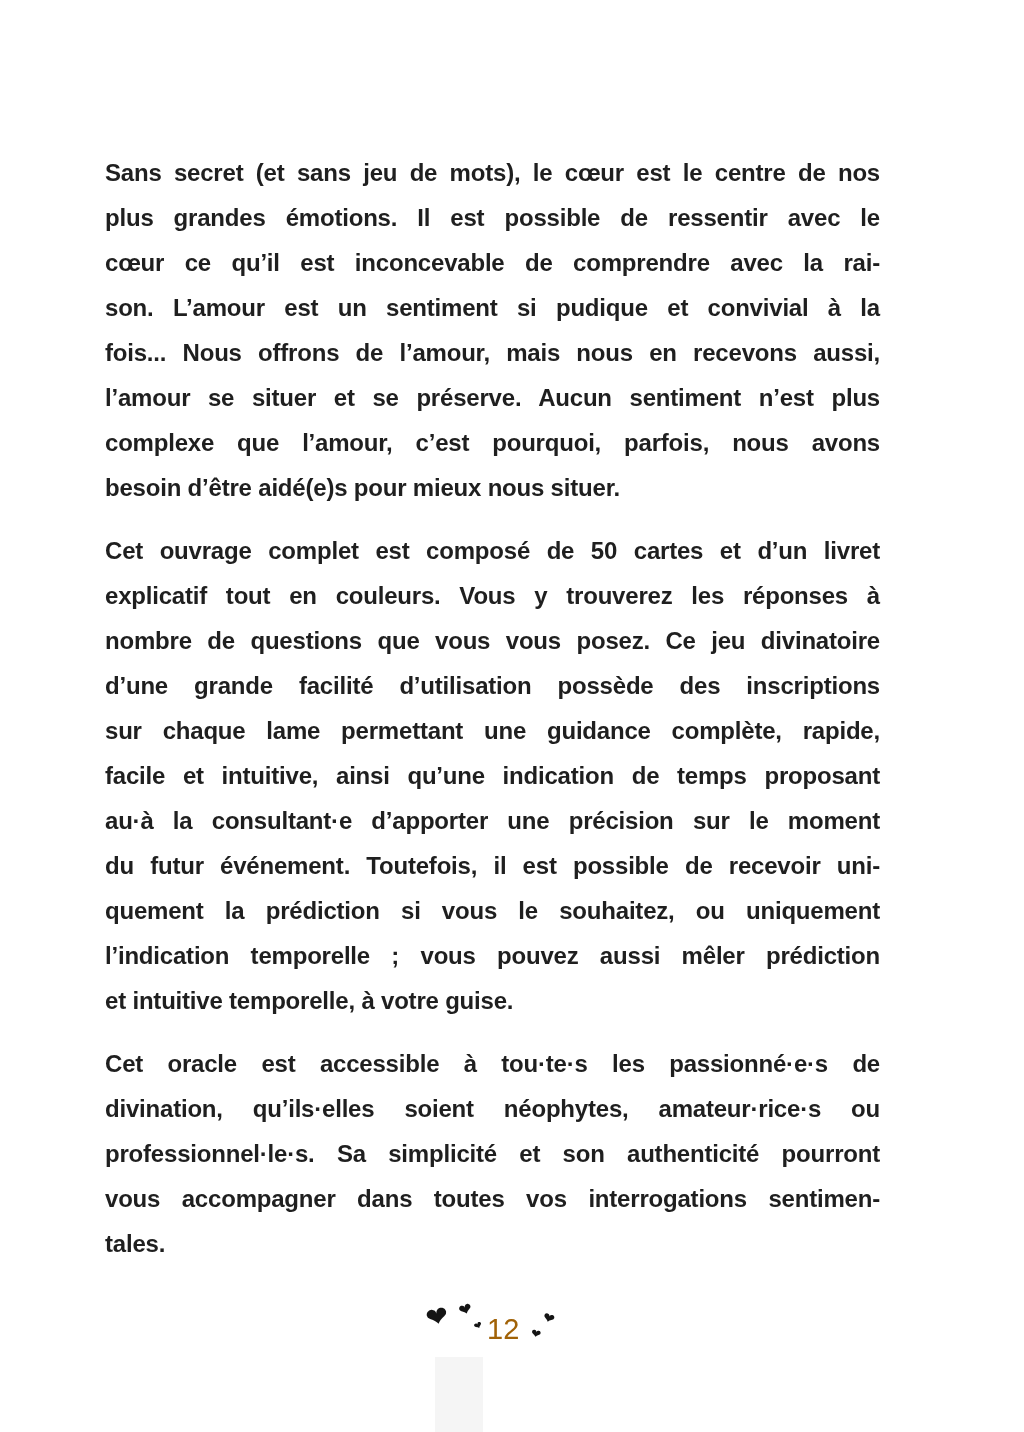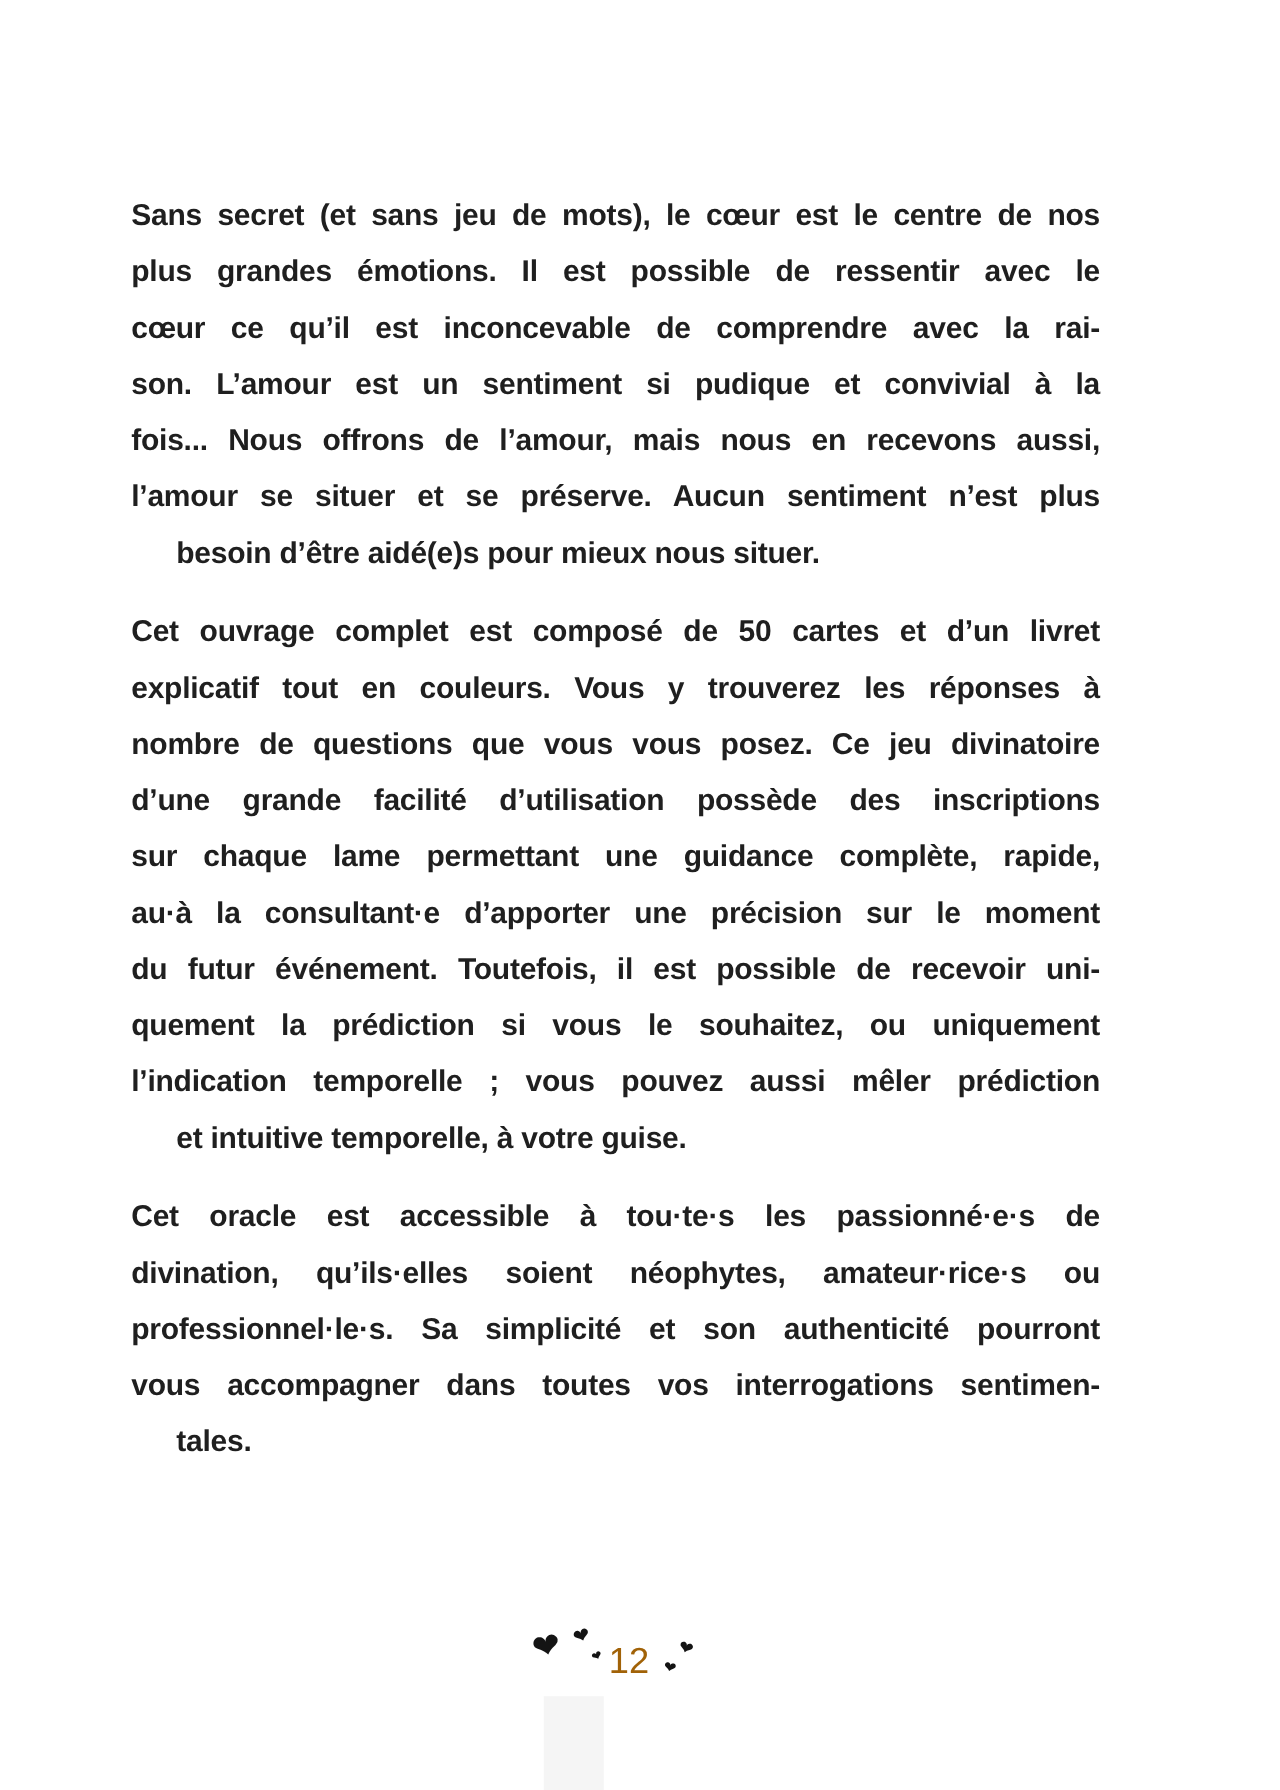--- a/index.html
+++ b/index.html
@@ -27,21 +27,21 @@
     letter-spacing: -0.2px;
     font-weight: bold;
   }
   .para { margin: 0 0 18px 0; }
   .para:last-child { margin-bottom: 0; }
   .line {
     text-align: justify;
     text-align-last: justify;
     white-space: normal;
   }
-  .line.last { text-align-last: left; margin-left: 36px; }
+  .line.last { text-align-last: left; }
   .footer {
     position: absolute;
     left: 0;
     top: 1295px;
     width: 1024px;
     height: 70px;
   }
   .pagenum {
     position: absolute;
     left: 487px;
@@ -76,28 +76,30 @@
 <div class="page">
 
   <div class="text-block">
       <div class="para">
         <div class="line">Sans secret (et sans jeu de mots), le cœur est le centre de nos</div>
         <div class="line">plus grandes émotions. Il est possible de ressentir avec le</div>
         <div class="line">cœur ce qu’il est inconcevable de comprendre avec la rai-</div>
         <div class="line">son. L’amour est un sentiment si pudique et convivial à la</div>
         <div class="line">fois... Nous offrons de l’amour, mais nous en recevons aussi,</div>
         <div class="line">l’amour se situer et se préserve. Aucun sentiment n’est plus</div>
+        <div class="line">complexe que l’amour, c’est pourquoi, parfois, nous avons</div>
         <div class="line last">besoin d’être aidé(e)s pour mieux nous situer.</div>
       </div>
       <div class="para">
         <div class="line">Cet ouvrage complet est composé de 50 cartes et d’un livret</div>
         <div class="line">explicatif tout en couleurs. Vous y trouverez les réponses à</div>
         <div class="line">nombre de questions que vous vous posez. Ce jeu divinatoire</div>
         <div class="line">d’une grande facilité d’utilisation possède des inscriptions</div>
         <div class="line">sur chaque lame permettant une guidance complète, rapide,</div>
+        <div class="line">facile et intuitive, ainsi qu’une indication de temps proposant</div>
         <div class="line">au·à la consultant·e d’apporter une précision sur le moment</div>
         <div class="line">du futur événement. Toutefois, il est possible de recevoir uni-</div>
         <div class="line">quement la prédiction si vous le souhaitez, ou uniquement</div>
         <div class="line">l’indication temporelle ; vous pouvez aussi mêler prédiction</div>
         <div class="line last">et intuitive temporelle, à votre guise.</div>
       </div>
       <div class="para">
         <div class="line">Cet oracle est accessible à tou·te·s les passionné·e·s de</div>
         <div class="line">divination, qu’ils·elles soient néophytes, amateur·rice·s ou</div>
         <div class="line">professionnel·le·s. Sa simplicité et son authenticité pourront</div>

